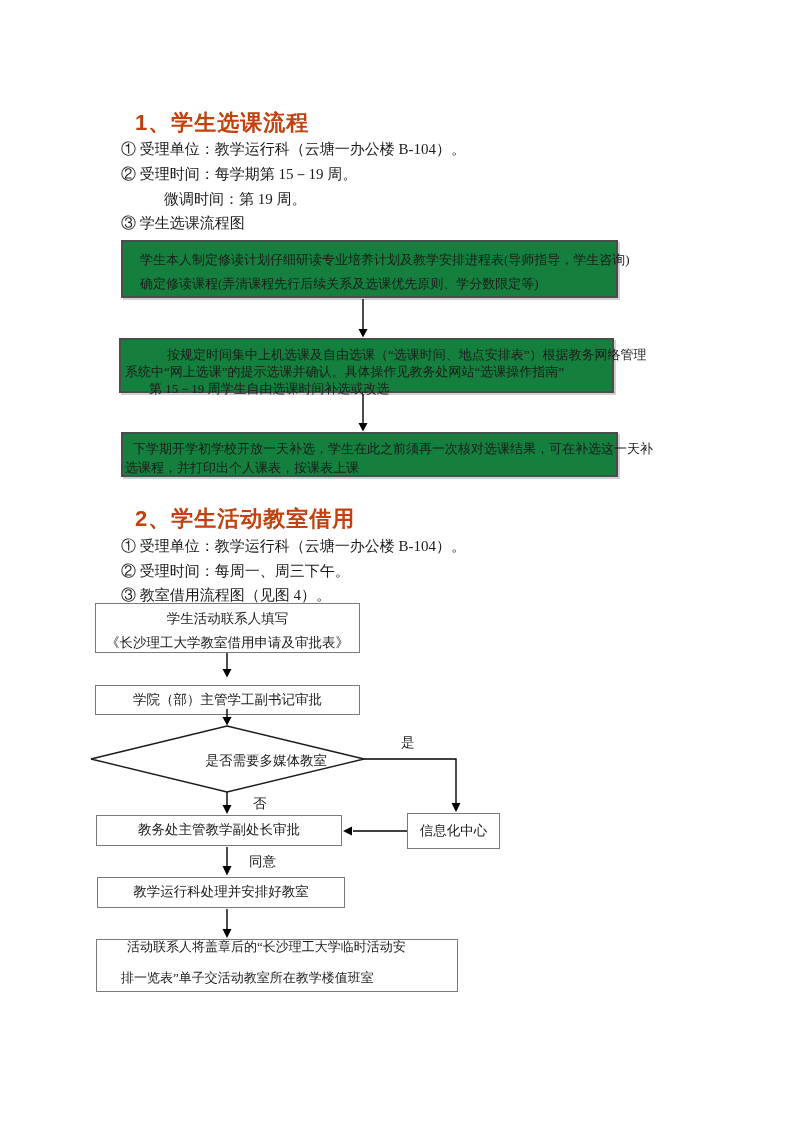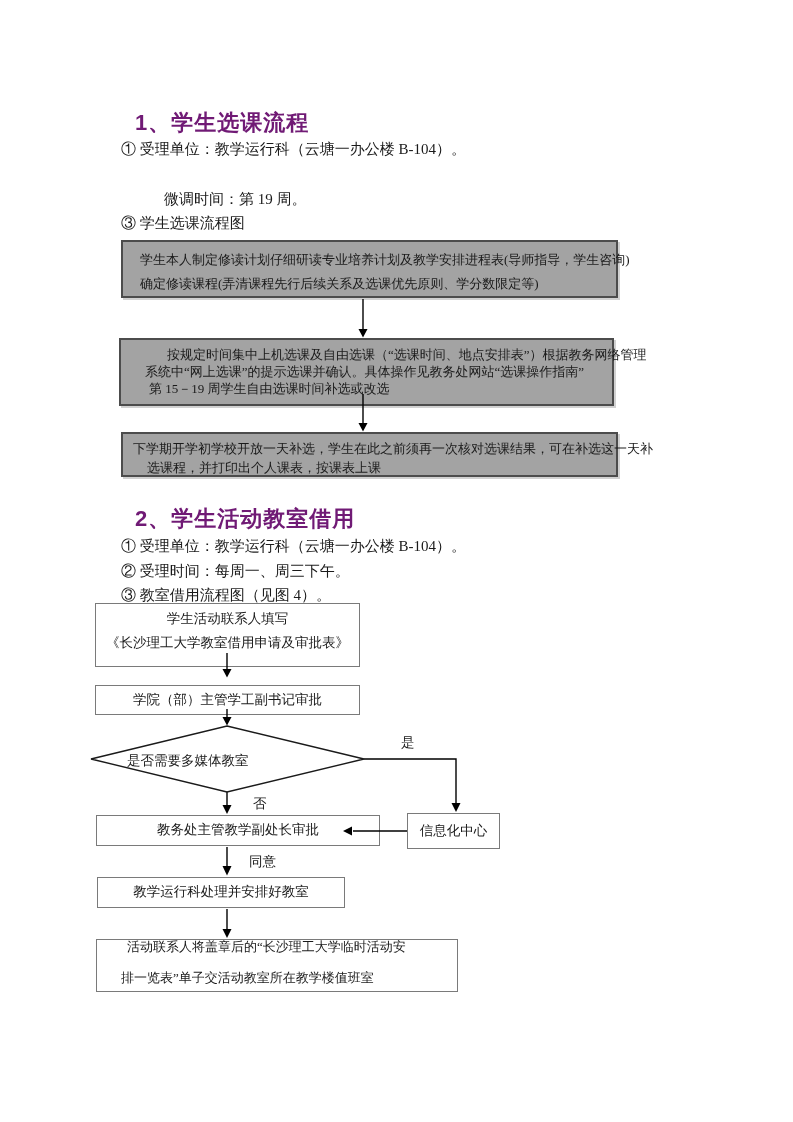--- a/index.html
+++ b/index.html
@@ -10,95 +10,96 @@
     background:#ffffff;
     font-family:"Liberation Serif","DejaVu Serif",serif;
     color:#1a1a1a;
     overflow:hidden;
   }
   .abs{position:absolute;}
   .sec-title{
     font-family:"Liberation Sans","DejaVu Sans",sans-serif;
     font-weight:bold;
     font-size:22px;
-    color:#701a75;
+    color:#c2410c;
     letter-spacing:1px;
     white-space:nowrap;
   }
   .list-item{
     font-size:15px;
     line-height:20px;
     white-space:nowrap;
   }
   .fbox1{ 
     box-sizing:border-box;
     border:2px solid #4c4c4c;
-    background:#a3a3a3;
+    background:#15803d;
     box-shadow:2px 2px 0 rgba(0,0,0,0.18);
     font-size:13px;
   }
   .fbox1 .bline{white-space:nowrap;}
   .fbox2{ 
     box-sizing:border-box;
     border:1.5px solid #7a7a7a;
     background:#ffffff;
     font-size:13.5px;
   }
   .center{text-align:center;}
   .svg-layer{position:absolute;left:0;top:0;pointer-events:none;}
   .small-label{font-size:13.5px;white-space:nowrap;}
-  .diamond-label{font-size:13.5px;white-space:nowrap;text-align:left;}
+  .diamond-label{font-size:13.5px;white-space:nowrap;text-align:right;}
 </style>
 </head>
 <body>
 
 <div class="page">
 
   <div class="abs sec-title" style="left:135px;top:108px;">1、学生选课流程</div>
 
   <div class="abs list-item" style="left:121px;top:139px;">① 受理单位：教学运行科（云塘一办公楼 B-104）。</div>
+  <div class="abs list-item" style="left:121px;top:164px;">② 受理时间：每学期第 15－19 周。</div>
   <div class="abs list-item" style="left:164px;top:189px;">微调时间：第 19 周。</div>
   <div class="abs list-item" style="left:121px;top:213px;">③ 学生选课流程图</div>
 
   <div class="abs fbox1" style="left:121px;top:240px;width:497px;height:58px;padding-top:11px;">
     <div class="bline" style="padding-left:17px;line-height:13px;">学生本人制定修读计划仔细研读专业培养计划及教学安排进程表(导师指导，学生咨询)</div>
     <div class="bline" style="padding-left:17px;line-height:13px;margin-top:11px;">确定修读课程(弄清课程先行后续关系及选课优先原则、学分数限定等)</div>
   </div>
 
-  <div class="abs fbox1" style="left:119px;top:338px;width:495px;height:68px;padding-top:6px;">
+  <div class="abs fbox1" style="left:119px;top:338px;width:495px;height:55px;padding-top:6px;">
     <div class="bline" style="padding-left:46px;line-height:17px;">按规定时间集中上机选课及自由选课（“选课时间、地点安排表”）根据教务网络管理</div>
-    <div class="bline" style="padding-left:24px;line-height:17px;">系统中“网上选课”的提示选课并确认。具体操作见教务处网站“选课操作指南”</div>
+    <div class="bline" style="padding-left:4px;line-height:17px;">系统中“网上选课”的提示选课并确认。具体操作见教务处网站“选课操作指南”</div>
     <div class="bline" style="padding-left:28px;line-height:17px;">第 15－19 周学生自由选课时间补选或改选</div>
   </div>
 
   <div class="abs fbox1" style="left:121px;top:432px;width:497px;height:45px;padding-top:5px;">
     <div class="bline" style="padding-left:10px;line-height:19px;">下学期开学初学校开放一天补选，学生在此之前须再一次核对选课结果，可在补选这一天补</div>
-    <div class="bline" style="padding-left:24px;line-height:19px;">选课程，并打印出个人课表，按课表上课</div>
+    <div class="bline" style="padding-left:2px;line-height:19px;">选课程，并打印出个人课表，按课表上课</div>
   </div>
 
   <div class="abs sec-title" style="left:135px;top:504px;text-align:right;">2、学生活动教室借用</div>
 
   <div class="abs list-item" style="left:121px;top:536px;">① 受理单位：教学运行科（云塘一办公楼 B-104）。</div>
   <div class="abs list-item" style="left:121px;top:561px;">② 受理时间：每周一、周三下午。</div>
   <div class="abs list-item" style="left:121px;top:585px;">③ 教室借用流程图（见图 4）。</div>
 
-  <div class="abs fbox2 center" style="left:95px;top:603px;width:265px;height:64px;padding-top:8px;">
+  <div class="abs fbox2 center" style="left:95px;top:603px;width:265px;height:50px;padding-top:8px;">
     <div style="line-height:14px;">学生活动联系人填写</div>
     <div style="line-height:14px;margin-top:10px;">《长沙理工大学教室借用申请及审批表》</div>
   </div>
 
   <div class="abs fbox2 center" style="left:95px;top:678px;width:265px;height:30px;line-height:27px;margin-top:7px;">学院（部）主管学工副书记审批</div>
 
   <div class="abs diamond-label" style="left:127px;top:752px;width:200px;">是否需要多媒体教室</div>
 
   <div class="abs small-label" style="left:401px;top:734px;">是</div>
   <div class="abs small-label" style="left:253px;top:795px;">否</div>
   <div class="abs small-label" style="left:249px;top:853px;">同意</div>
 
-  <div class="abs fbox2 center" style="left:96px;top:815px;width:284px;height:31px;line-height:28px;">教务处主管教学副处长审批</div>
+  <div class="abs fbox2 center" style="left:96px;top:815px;width:246px;height:31px;line-height:28px;">教务处主管教学副处长审批</div>
 
   <div class="abs fbox2 center" style="left:407px;top:813px;width:93px;height:36px;line-height:33px;">信息化中心</div>
 
   <div class="abs fbox2 center" style="left:97px;top:877px;width:248px;height:31px;line-height:28px;">教学运行科处理并安排好教室</div>
 
   <div class="abs fbox2" style="left:96px;top:939px;width:362px;height:53px;font-size:13px;">
     <div style="padding-left:30px;line-height:14px;white-space:nowrap;">活动联系人将盖章后的“长沙理工大学临时活动安</div>
     <div style="padding-left:24px;line-height:14px;margin-top:17px;white-space:nowrap;">排一览表”单子交活动教室所在教学楼值班室</div>
   </div>
 

